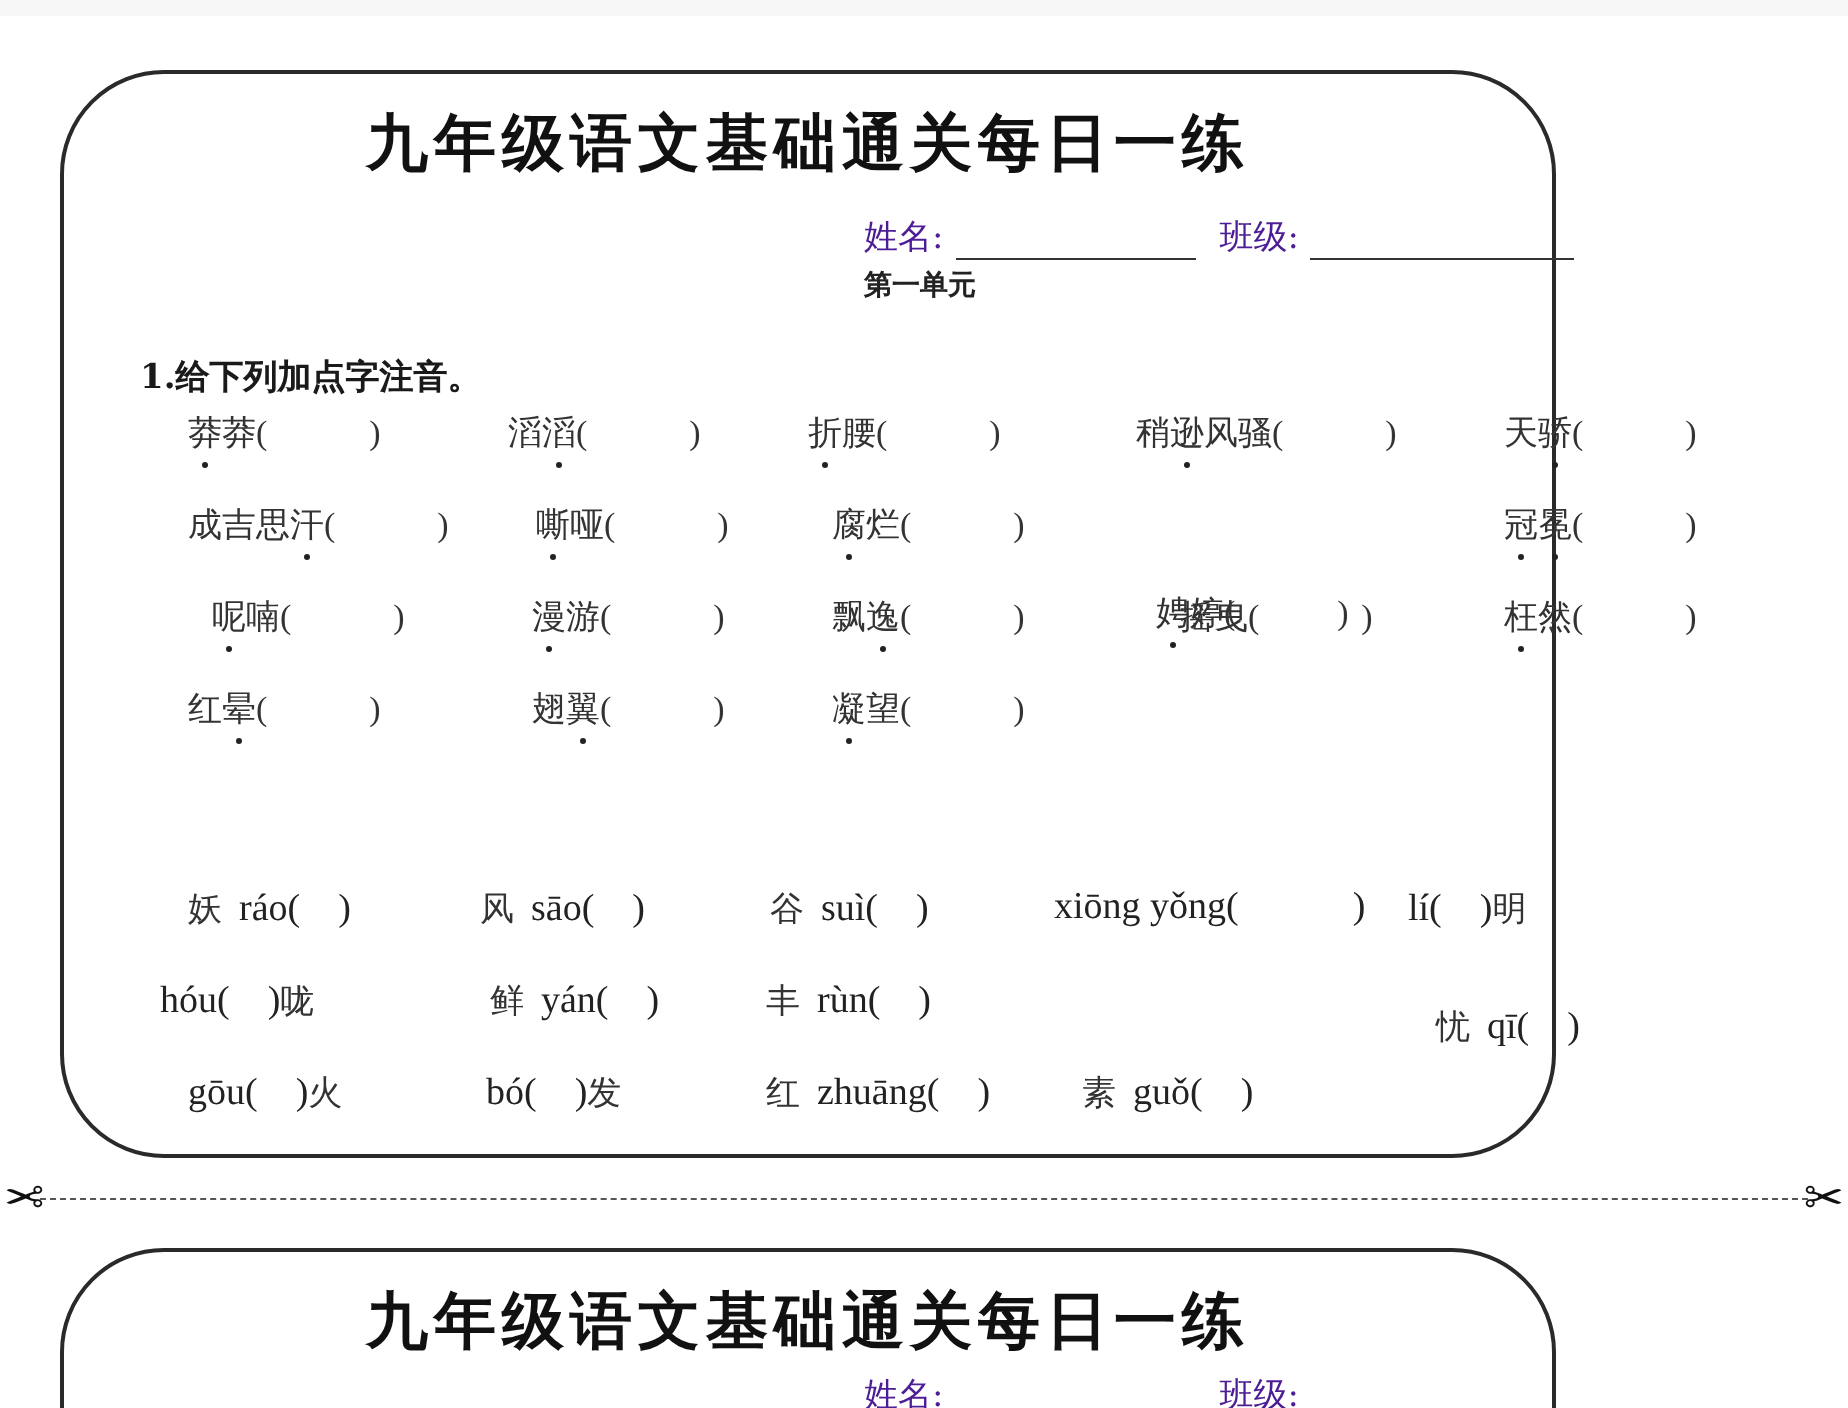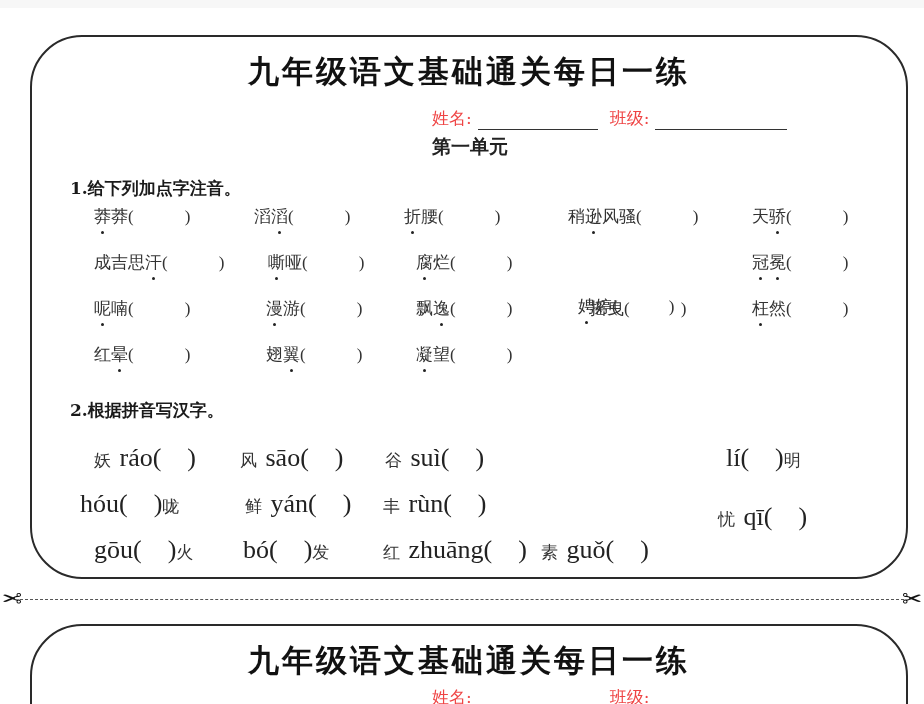--- a/index.html
+++ b/index.html
@@ -4,62 +4,62 @@
   <style>
     html, body { margin: 0; padding: 0; }
     body {
       width: 924px; height: 704px; overflow: hidden; position: relative;
       background: #ffffff;
       font-family: "DejaVu Serif", "Liberation Serif", serif;
       color: #1a1a1a;
     }
     .top-band { position: absolute; left: 0; top: 0; width: 924px; height: 8px; background: #f7f7f7; }
     .card {
-      position: absolute; left: 30px; width: 878px;
+      position: absolute; left: 30px; width: 748px;
       border: 2px solid #2a2a2a; border-radius: 52px; box-sizing: border-box; background: #fff;
     }
     .card-1 { top: 35px; height: 544px; }
     .card-2 { top: 624px; height: 140px; }
     .title {
       position: absolute; left: 0; right: 0; text-align: center;
       font-size: 31px; font-weight: bold; letter-spacing: 3px;
       font-family: "DejaVu Serif", serif; color: #111;
     }
     .card-1 .title { top: 14px; }
     .card-2 .title { top: 14px; }
     .info-line {
-      position: absolute; left: 400px; font-size: 17px; white-space: nowrap; color: #ef4444;
+      position: absolute; left: 400px; font-size: 17px; white-space: nowrap; color: #4c1d95;
     }
     .card-1 .info-line { top: 70px; }
     .card-2 .info-line { top: 60px; }
     .blank {
       display: inline-block; vertical-align: bottom; border-bottom: 1.5px solid #333;
       height: 18px; margin: 0 12px 0 6px;
     }
     .blank.name { width: 120px; }
     .blank.class { width: 132px; margin-right: 0; }
     .unit {
-      position: absolute; left: 400px; top: 97px; font-size: 19px; font-weight: bold; color: #222;
+      position: absolute; left: 400px; top: 97px; font-size: 14px; font-weight: bold; color: #222;
     }
     .section-head {
       position: absolute; left: 38px; font-size: 17px; font-weight: bold; color: #1a1a1a;
     }
     .sec1 { top: 127px; margin-top: 13px; }
     .sec2 { top: 362px; }
     .row { position: absolute; left: 0; height: 30px; width: 900px; }
     .item {
       position: absolute; font-size: 17px; white-space: nowrap; color: #333;
     }
     .ch { position: relative; display: inline-block; }
     .ch.dot::after {
       content: ""; position: absolute; left: 50%; bottom: -6px; width: 3px; height: 3px;
       margin-left: -1.5px; background: #222; border-radius: 50%;
     }
     .paren { font-family: "Liberation Serif", serif; }
-    .py { font-family: "Liberation Serif", serif; font-size: 26px; color: #222; }
+    .py { font-family: "Liberation Serif", serif; font-size: 19px; color: #222; }
     .cut-line {
       position: absolute; left: 20px; right: 20px; top: 599px; border-top: 1.5px dashed #555;
     }
     .scissors {
       position: absolute; top: 586px; font-size: 24px; line-height: 26px; color: #111;
     }
     .scissors.left { left: 2px; transform: scaleX(-1); }
     .scissors.right { right: 2px; }
   </style>
 </head>
@@ -84,40 +84,40 @@
         <div class="item" style="left: 720px;"><span class="ch">天</span><span class="ch dot">骄</span><span class="paren">(   )</span></div>
       </div>
       <div class="row" style="top: 214px;">
         <div class="item" style="left: 62px;"><span class="ch">成</span><span class="ch">吉</span><span class="ch">思</span><span class="ch dot">汗</span><span class="paren">(   )</span></div>
         <div class="item" style="left: 236px;"><span class="ch dot">嘶</span><span class="ch">哑</span><span class="paren">(   )</span></div>
         <div class="item" style="left: 384px;"><span class="ch dot">腐</span><span class="ch">烂</span><span class="paren">(   )</span></div>
         <div class="item" style="left: 546px; margin-top: 44px;"><span class="ch dot">娉</span><span class="ch">婷</span><span class="paren">(   )</span></div>
         <div class="item" style="left: 720px;"><span class="ch dot">冠</span><span class="ch dot">冕</span><span class="paren">(   )</span></div>
       </div>
       <div class="row" style="top: 260px;">
-        <div class="item" style="left: 62px;"><span class="ch dot">呢</span><span class="ch">喃</span><span class="paren">(   )</span></div>
+        <div class="item" style="left: 74px;"><span class="ch dot">呢</span><span class="ch">喃</span><span class="paren">(   )</span></div>
         <div class="item" style="left: 234px;"><span class="ch dot">漫</span><span class="ch">游</span><span class="paren">(   )</span></div>
         <div class="item" style="left: 384px;"><span class="ch">飘</span><span class="ch dot">逸</span><span class="paren">(   )</span></div>
         <div class="item" style="left: 558px;"><span class="ch">摇</span><span class="ch">曳</span><span class="paren">(   )</span></div>
         <div class="item" style="left: 720px;"><span class="ch dot">枉</span><span class="ch">然</span><span class="paren">(   )</span></div>
       </div>
       <div class="row" style="top: 306px;">
         <div class="item" style="left: 62px;"><span class="ch">红</span><span class="ch dot">晕</span><span class="paren">(   )</span></div>
         <div class="item" style="left: 234px;"><span class="ch">翅</span><span class="ch dot">翼</span><span class="paren">(   )</span></div>
         <div class="item" style="left: 384px;"><span class="ch dot">凝</span><span class="ch">望</span><span class="paren">(   )</span></div>
       </div>
     </div>
 
-  <div class="section-head sec2">2.根据拼音写汉字。</div>
   <div id="sec2-rows">
       <div class="row" style="top: 406px;">
         <div class="item" style="left: 62px;"><span>妖 </span><span class="py">ráo(  )</span></div>
         <div class="item" style="left: 208px;"><span>风 </span><span class="py">sāo(  )</span></div>
         <div class="item" style="left: 353px;"><span>谷 </span><span class="py">suì(  )</span></div>
-        <div class="item" style="left: 694px;"><span class="py">lí(  )</span><span>明</span></div>
+        <div class="item" style="left: 495px;"><span class="py">xiōng  yǒng(   )</span></div>
+        <div class="item" style="left: 672px;"><span class="py">lí(  )</span><span>明</span></div>
       </div>
       <div class="row" style="top: 452px;">
         <div class="item" style="left: 48px;"><span class="py">hóu(  )</span><span>咙</span></div>
         <div class="item" style="left: 213px;"><span>鲜 </span><span class="py">yán(  )</span></div>
         <div class="item" style="left: 351px;"><span>丰 </span><span class="py">rùn(  )</span></div>
         <div class="item" style="left: 686px; margin-top: 13px;"><span>忧 </span><span class="py">qī(  )</span></div>
       </div>
       <div class="row" style="top: 498px;">
         <div class="item" style="left: 62px;"><span class="py">gōu(  )</span><span>火</span></div>
         <div class="item" style="left: 211px;"><span class="py">bó(  )</span><span>发</span></div>

